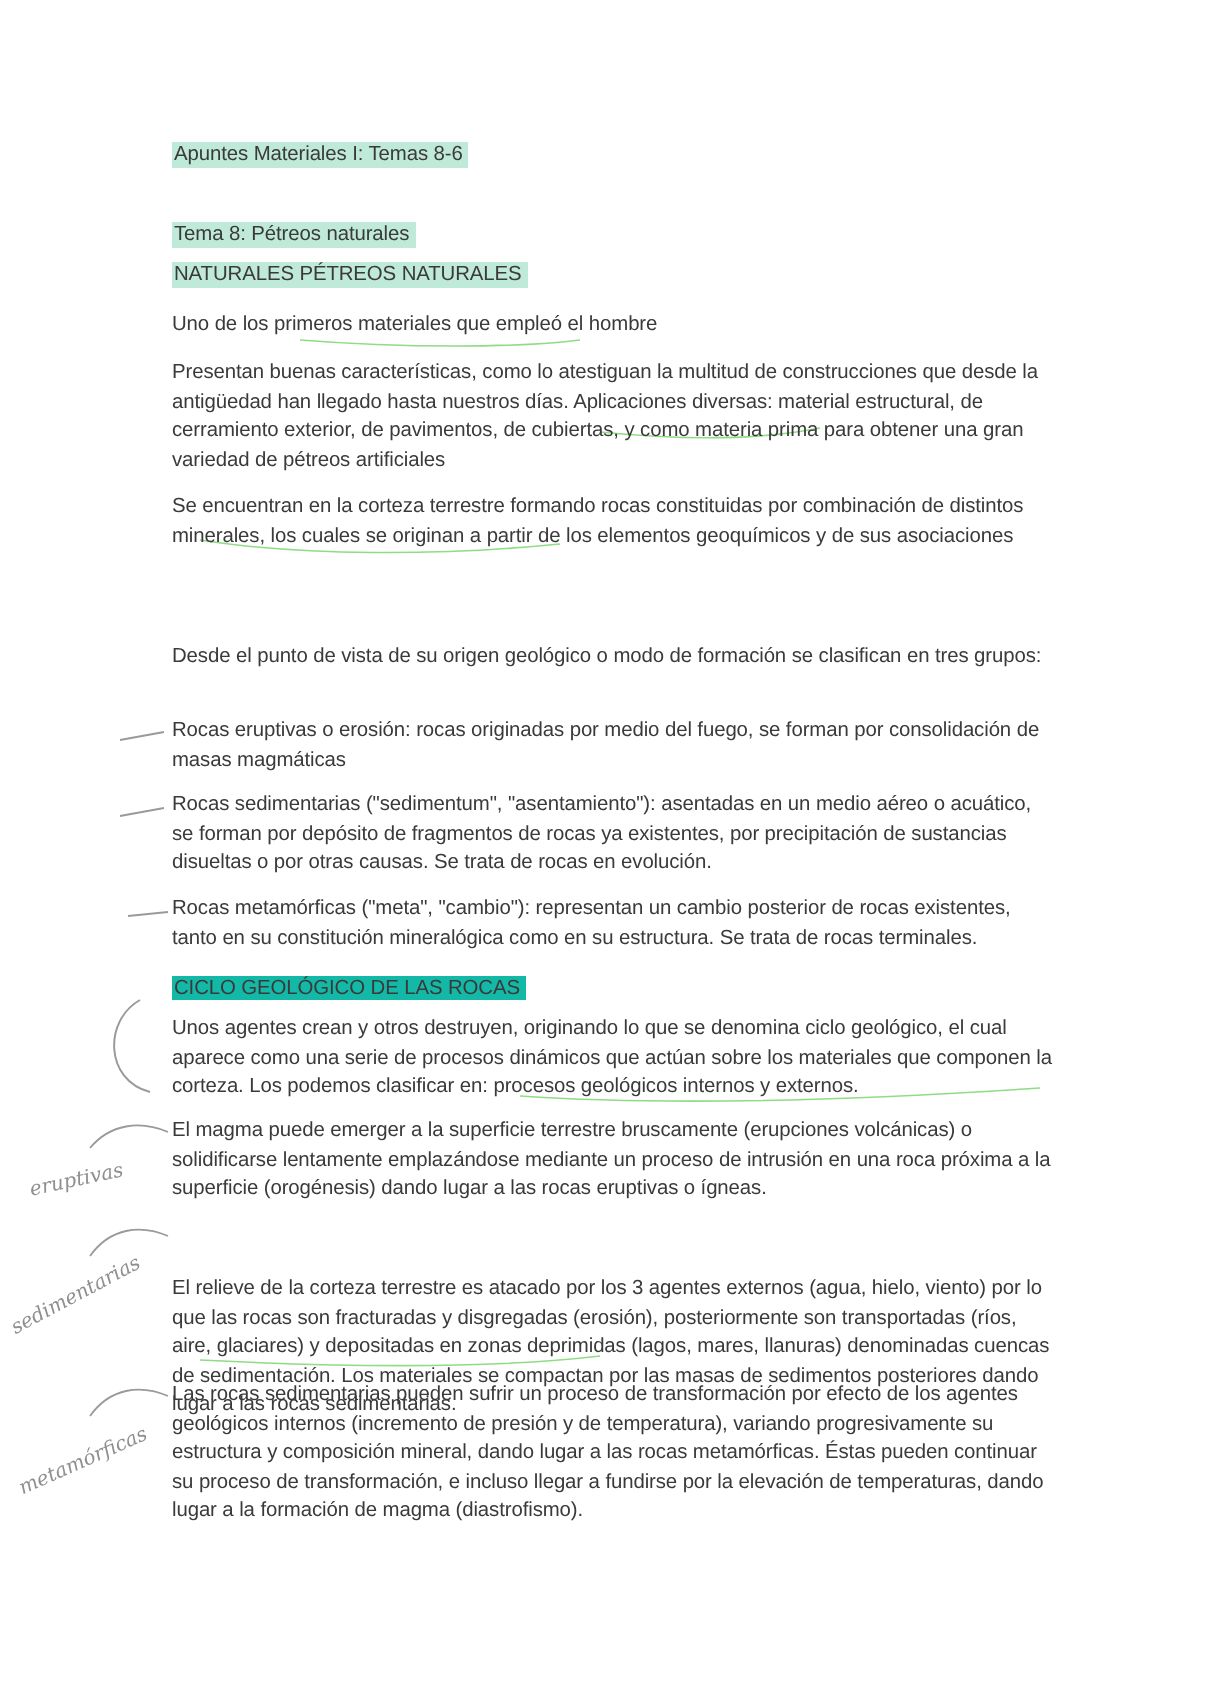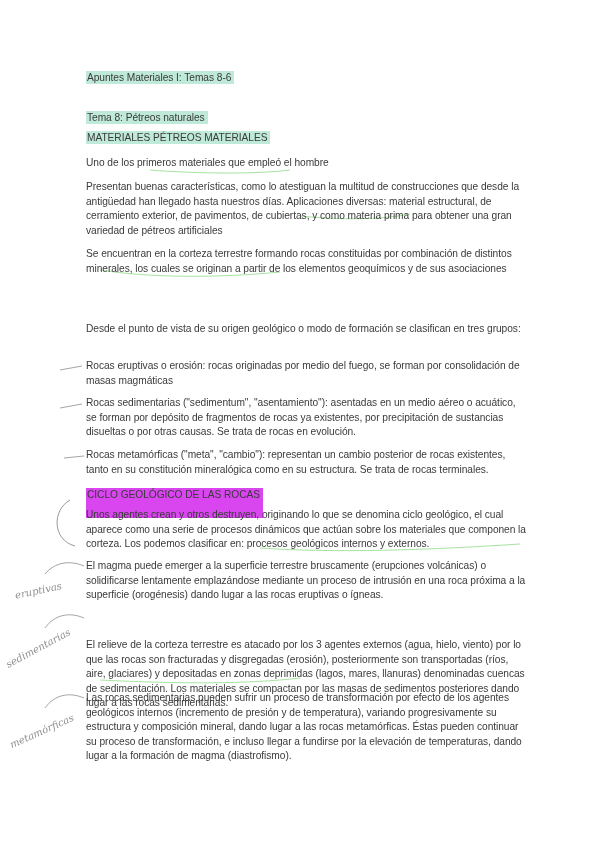--- a/index.html
+++ b/index.html
@@ -3,21 +3,21 @@
 <meta charset="utf-8">
 <style>
   html, body { margin: 0; padding: 0; }
   body {
     width: 616px; height: 848px; background: #ffffff; position: relative; overflow: hidden;
     font-family: "Liberation Sans", "DejaVu Sans", sans-serif; color: #3a3a3a;
   }
   .page { position: absolute; left: 0; top: 0; width: 616px; height: 848px; }
   .blk { position: absolute; left: 86px; width: 440px; font-size: 10.2px; line-height: 14.6px; letter-spacing: -0.05px; }
   .hl { background: #bfe9d9; padding: 1px 3px 1px 1px; }
-  .hl2 { background: #d946ef; padding: 1px 3px 18px 1px; }
+  .hl2 { background: #14b8a6; padding: 1px 3px 0 1px; }
   .title { top: 71px; }
   .t8 { top: 111px; }
   .h1 { top: 131px; }
   .p1 { top: 156px; }
   .p2 { top: 180px; }
   .p3 { top: 247px; }
   .h2 { top: 298px; }
   .p4 { top: 322px; }
   .li1 { top: 359px; }
   .li2 { top: 396px; }
@@ -53,21 +53,21 @@
     <path d="M260 548 C 320 552, 400 552, 520 544" stroke="#8fdc85" stroke-width="0.8" fill="none"></path>
     <path d="M100 680 C 180 684, 250 684, 300 678" stroke="#8fdc85" stroke-width="0.8" fill="none"></path>
   </svg>
 
   <div class="side" style="left:14px; top:590px; transform: rotate(-12deg);">eruptivas</div>
   <div class="side" style="left:4px; top:660px; transform: rotate(-28deg);">sedimentarias</div>
   <div class="side" style="left:8px; top:740px; transform: rotate(-24deg);">metamórficas</div>
 
   <div class="blk title"><span class="hl">Apuntes Materiales I: Temas 8-6</span></div>
   <div class="blk t8"><span class="hl">Tema 8: Pétreos naturales</span></div>
-  <div class="blk h1"><span class="hl">MATERIALES PÉTREOS MATERIALES</span></div>
+  <div class="blk h1"><span class="hl">NATURALES PÉTREOS NATURALES</span></div>
 
   <div class="blk p1">Uno de los primeros materiales que empleó el hombre</div>
   <div class="blk p3">Se encuentran en la corteza terrestre formando rocas constituidas por combinación de distintos minerales, los cuales se originan a partir de los elementos geoquímicos y de sus asociaciones</div>
   <div class="blk p2">Presentan buenas características, como lo atestiguan la multitud de construcciones que desde la antigüedad han llegado hasta nuestros días. Aplicaciones diversas: material estructural, de cerramiento exterior, de pavimentos, de cubiertas, y como materia prima para obtener una gran variedad de pétreos artificiales</div>
 
   <div class="blk p4">Desde el punto de vista de su origen geológico o modo de formación se clasifican en tres grupos:</div>
   <div class="blk li1">Rocas eruptivas o erosión: rocas originadas por medio del fuego, se forman por consolidación de masas magmáticas</div>
   <div class="blk li2">Rocas sedimentarias ("sedimentum", "asentamiento"): asentadas en un medio aéreo o acuático, se forman por depósito de fragmentos de rocas ya existentes, por precipitación de sustancias disueltas o por otras causas. Se trata de rocas en evolución.</div>
   <div class="blk li3">Rocas metamórficas ("meta", "cambio"): representan un cambio posterior de rocas existentes, tanto en su constitución mineralógica como en su estructura. Se trata de rocas terminales.</div>
 

